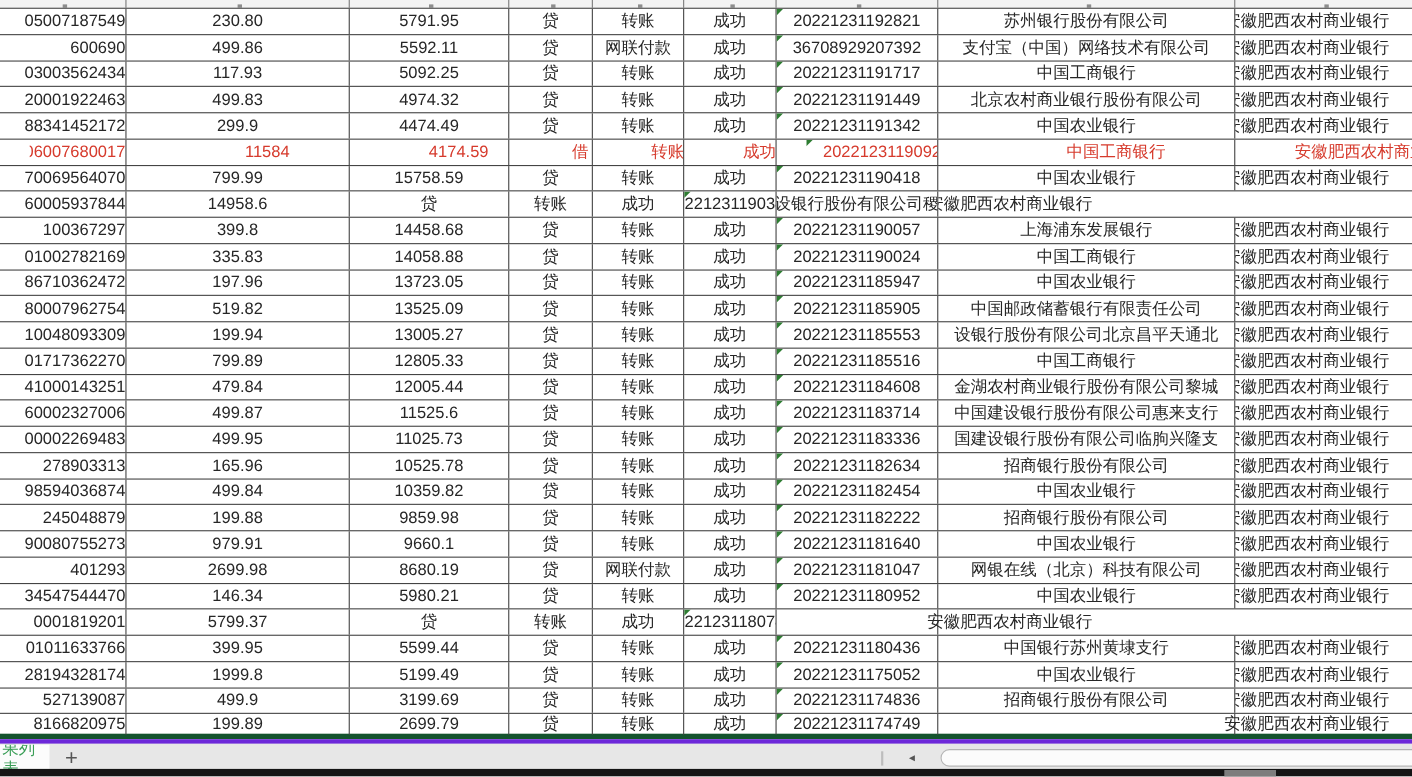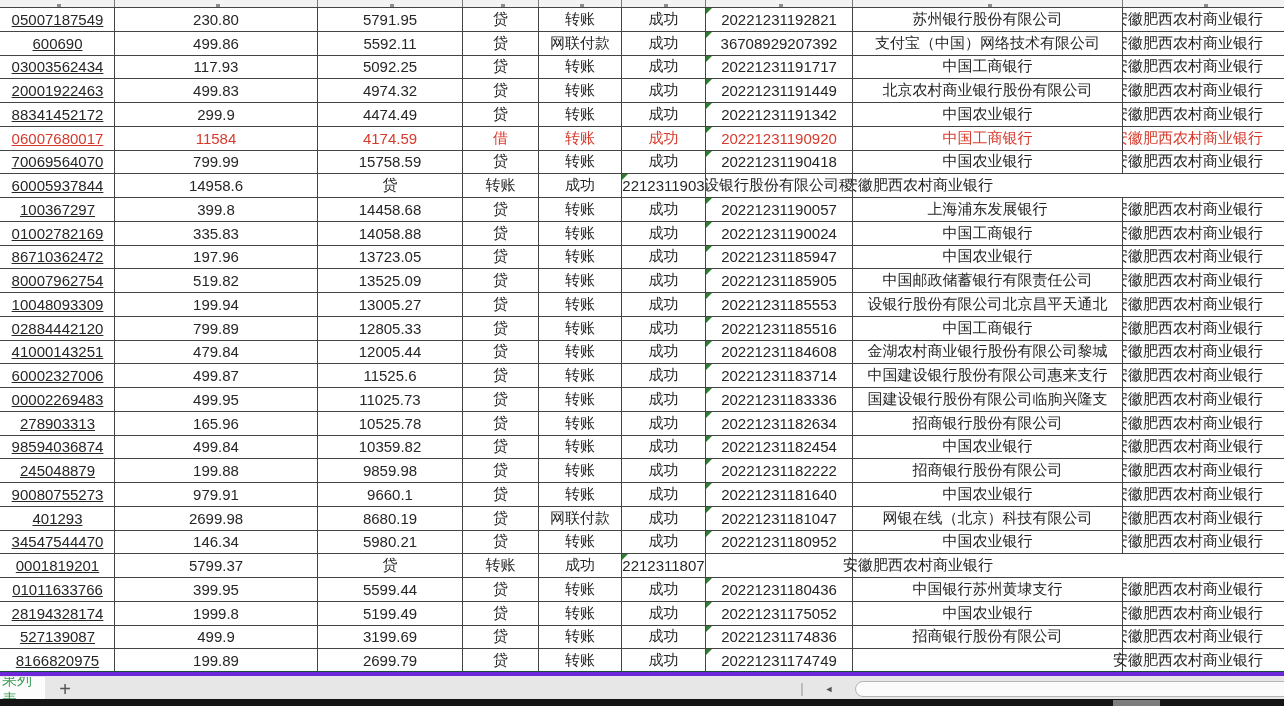--- a/index.html
+++ b/index.html
@@ -12,31 +12,31 @@
     display:grid; grid-template-columns:115px 203px 145px 76px 83px 84px 147px 270px 161px;
     background:#f3f3f3; }
   #header-sliver .hcell { border-right:1px solid #7a7a7a; position:relative; }
   #header-sliver .hcell::after { content:""; position:absolute; bottom:0; left:50%;
     width:4px; height:3px; background:#8d8d8d; }
 
   
   #grid { position:absolute; top:7px; left:0; width:1284px; }
   .row { display:grid; grid-template-columns:115px 203px 145px 76px 83px 84px 147px 270px 161px;
          height:23.75px; border-top:1px solid #444; }
-  .row:last-child { border-bottom:1px solid #14532d; }
+  .row:last-child { border-bottom:5px solid #14532d; }
   .cell { position:relative; display:flex; align-items:center; justify-content:center;
           border-right:1px solid #444; overflow:hidden; white-space:nowrap;
           font-size:15px; color:#262626; }
   .cell span { white-space:nowrap; }
-  .cell-account { justify-content:center; padding-left:1px;text-decoration:underline; }
+  .cell-account { justify-content:flex-end; padding-left:1px; }
   .cn { font-family:"Liberation Serif","DejaVu Serif",serif; }
   .cell-branch { justify-content:flex-start; border-right:none; }
   .cell-branch span { margin-left:-10px; }
   .cell-branch.no-clip { overflow:visible; }
-  .row.alert .cell, .row.alert .cell span { color:#d63a2c; }
+  .row.alert .cell, .row.alert .cell span { color:#d63a2c;margin-left:27px; }
 
   .tri { position:absolute; top:0; left:0; width:0; height:0;
          border-top:6px solid #2e7d32; border-right:6px solid transparent; }
 
   
   #tabbar { position:absolute; top:672px; left:0; width:1284px; height:27px;
             background:#e7e7e7; border-top:4px solid #6d28d9; }
   #sheet-tab { position:absolute; top:1px; left:0; width:45px; height:26px;
                background:#fcfcfc; display:flex; align-items:center;
                font-family:"Liberation Serif","DejaVu Serif",serif;
@@ -458,21 +458,21 @@
         </div>
         <div class="cell cell-bank cn">
           <span>设银行股份有限公司北京昌平天通北</span>
         </div>
         <div class="cell cell-branch cn">
           <span>安徽肥西农村商业银行</span>
         </div>
       </div>
       <div class="row">
         <div class="cell cell-account">
-          <span>02884442120</span>
+          <span>01717362270</span>
         </div>
         <div class="cell cell-amount">
           <span>799.89</span>
         </div>
         <div class="cell cell-balance">
           <span>12805.33</span>
         </div>
         <div class="cell cell-type cn">
           <span>贷</span>
         </div>

